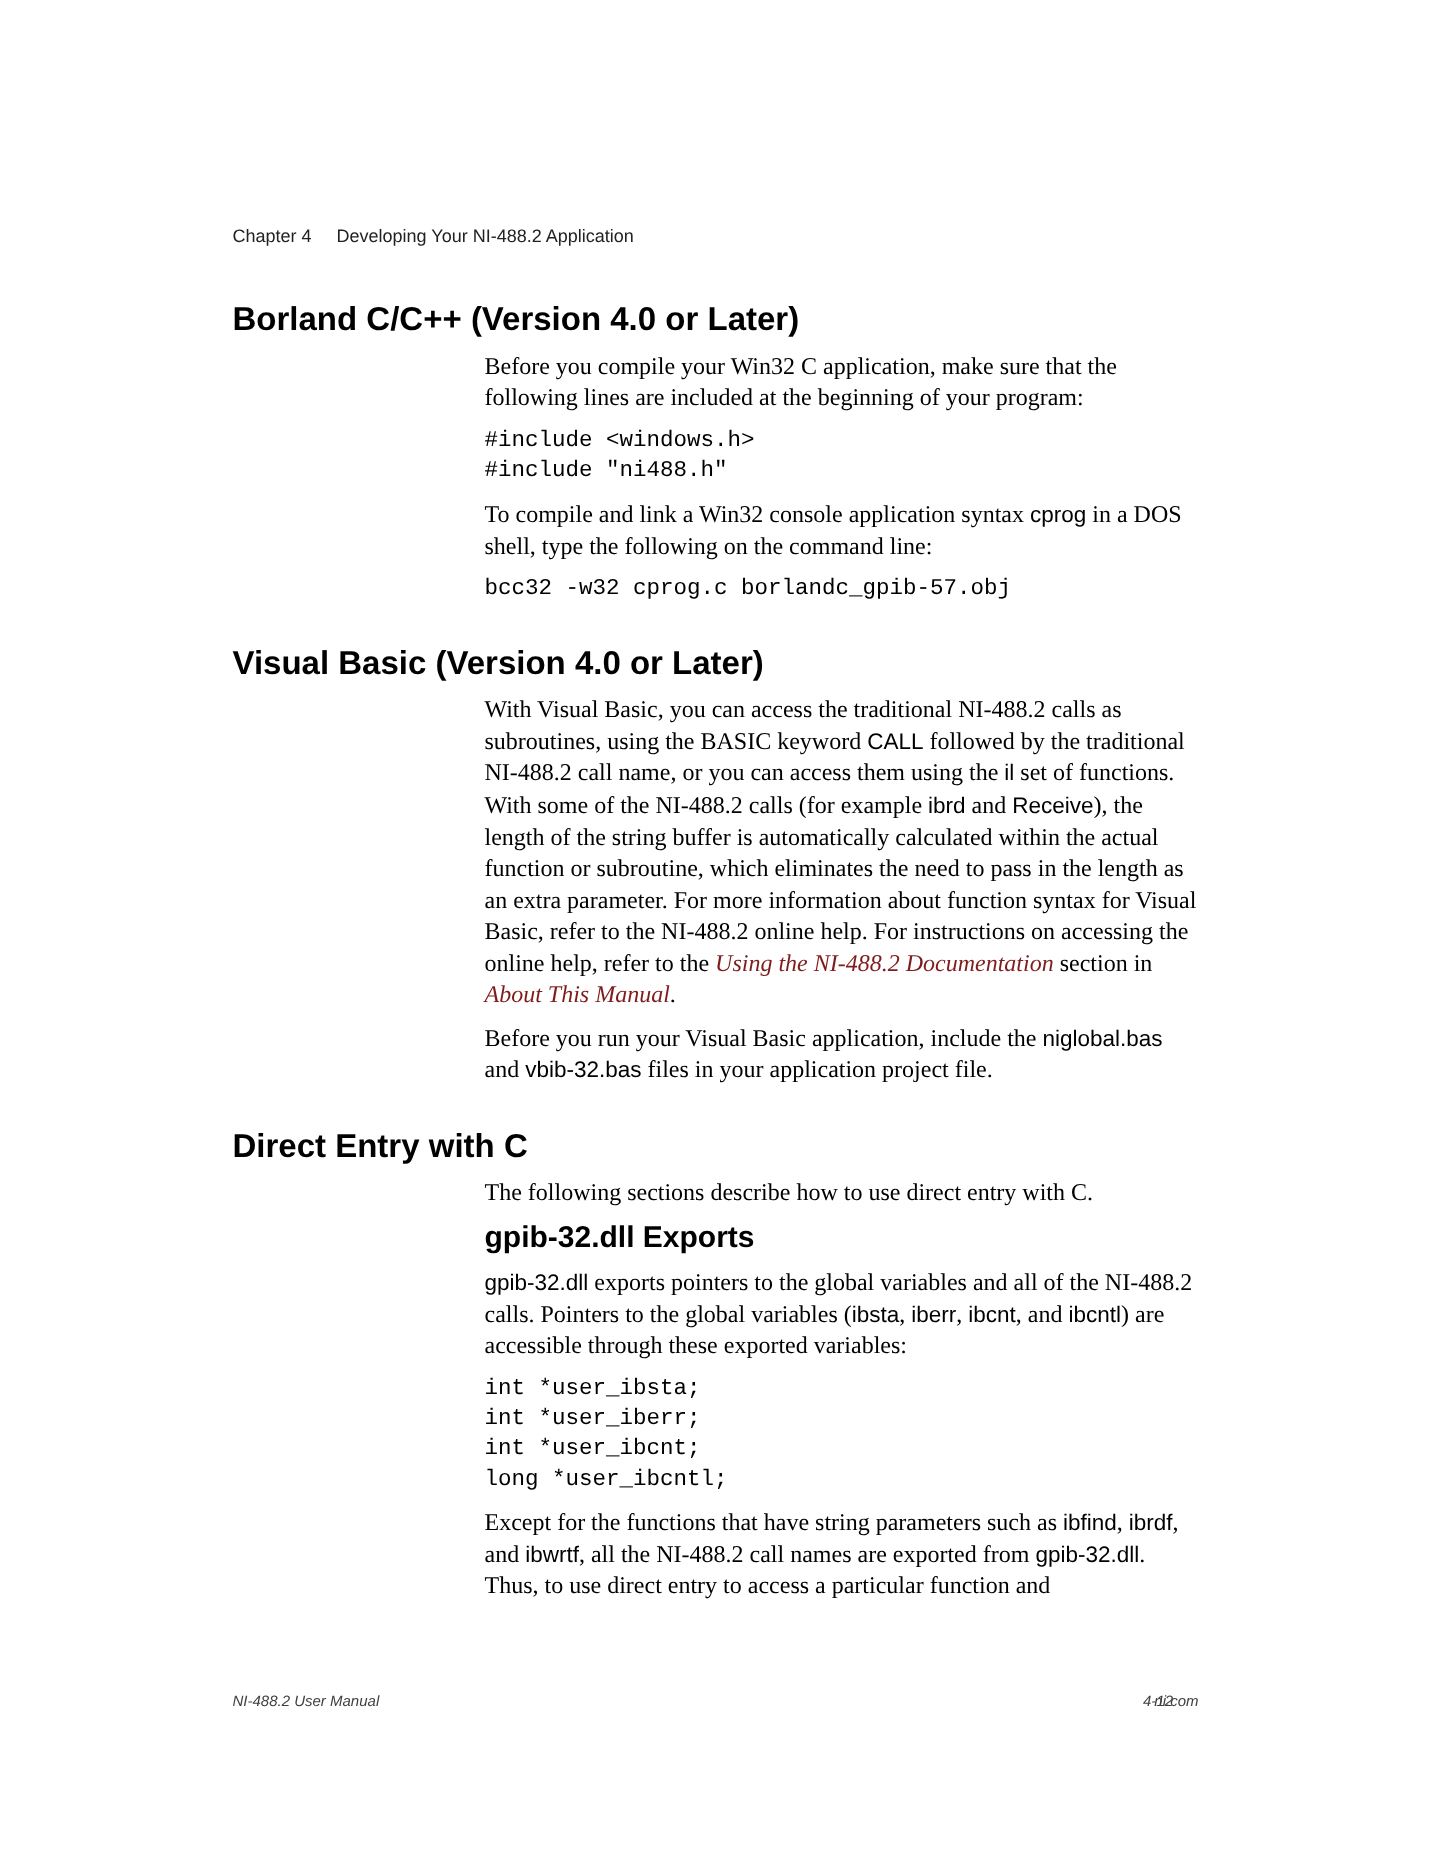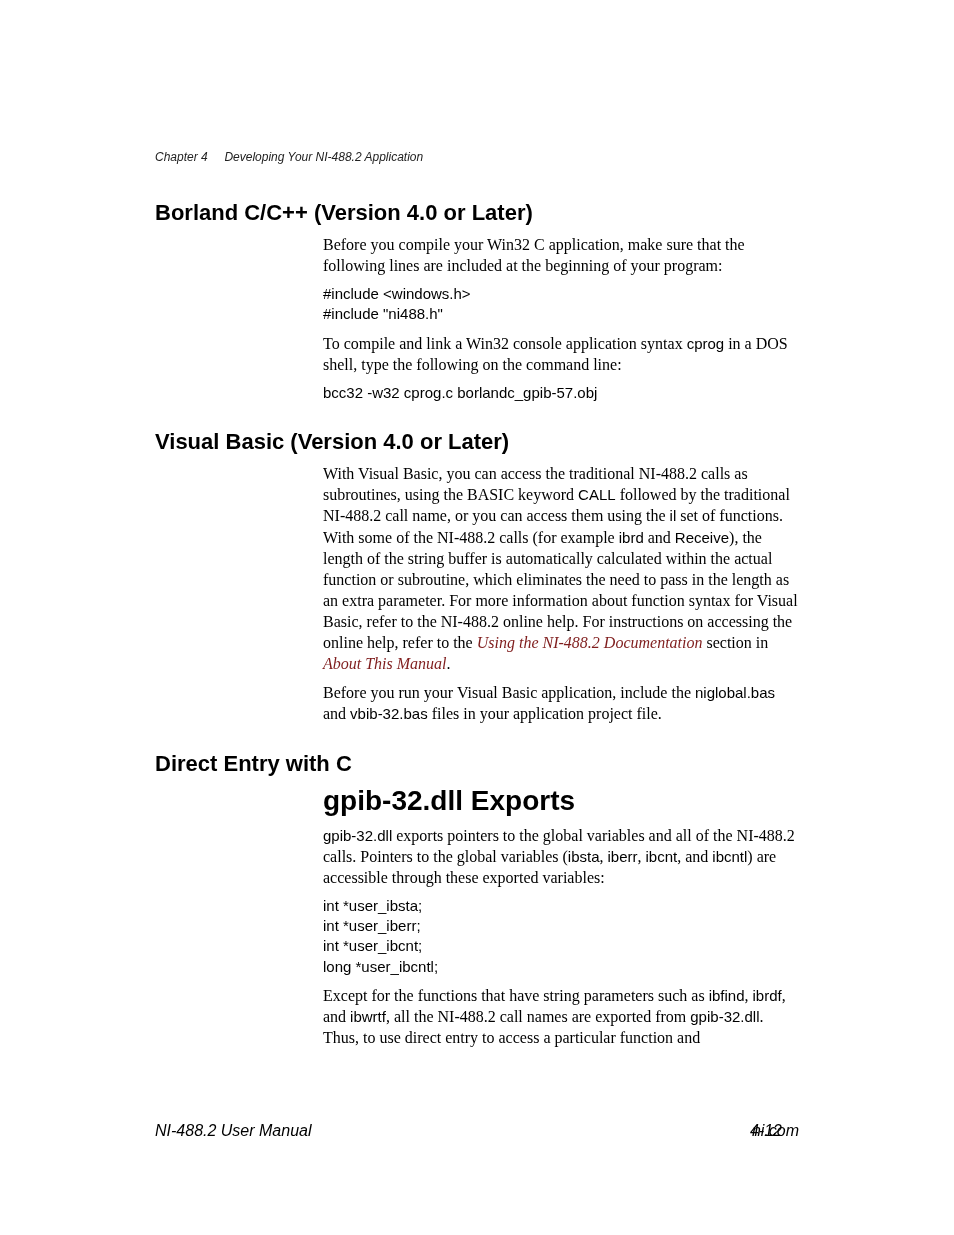--- a/index.html
+++ b/index.html
@@ -14,50 +14,49 @@
     height: 1235px;
     position: relative;
     box-sizing: border-box;
     padding: 150px 155px 0 155px;
   }
   .running-head {
     position: absolute;
     top: 150px;
     left: 155px;
     font-family: Arial, Helvetica, sans-serif;
-    font-style: italic;
     font-size: 12px;
     color: #222;
   }
   .content {
     margin-top: 50px;
   }
   h2.section {
     font-family: Arial, Helvetica, sans-serif;
     font-weight: 700;
     font-size: 22px;
     margin: 26px 0 8px 0;
     letter-spacing: 0px;
   }
   h3.subsection {
     font-family: Arial, Helvetica, sans-serif;
     font-weight: 700;
-    font-size: 28px;
+    font-size: 20px;
     margin: 4px 0 6px 0;
   }
   .body-block {
     margin-left: 168px;
   }
   p {
     font-size: 16px;
     line-height: 1.32;
     margin: 8px 0;
   }
   .code {
-    font-family: Liberation Sans, sans-serif;
+    font-family: Liberation Mono, monospace;
     font-size: 15px;
     white-space: pre;
     margin: 6px 0;
     line-height: 1.35;
   }
   .mono {
     font-family: Liberation Sans, sans-serif;
     font-size: 15px;
   }
   a.link {
@@ -65,22 +64,22 @@
     font-style: italic;
     text-decoration: none;
   }
   .footer {
     position: absolute;
     bottom: 95px;
     left: 155px;
     right: 155px;
     font-family: Arial, Helvetica, sans-serif;
     font-style: italic;
-    font-size: 16px;
-    color: #000000;
+    font-size: 10px;
+    color: #404040;
     display: flex;
     justify-content: space-between;
   }
   .footer .center {
     position: absolute;
     left: 0;
     right: 17px;
     text-align: right;
   }
 </style>
@@ -111,20 +110,21 @@
       <p>
         <span>With Visual Basic, you can access the traditional NI-488.2 calls as subroutines, using the BASIC keyword </span><span class="mono">CALL</span><span> followed by the traditional NI-488.2 call name, or you can access them using the </span><span class="mono">il</span><span> set of functions. With some of the NI-488.2 calls (for example </span><span class="mono">ibrd</span><span> and </span><span class="mono">Receive</span><span>), the length of the string buffer is automatically calculated within the actual function or subroutine, which eliminates the need to pass in the length as an extra parameter. For more information about function syntax for Visual Basic, refer to the NI-488.2 online help. For instructions on accessing the online help, refer to the </span><a class="link" href="#">Using the NI-488.2 Documentation</a><span> section in </span><a class="link" href="#">About This Manual</a><span>.</span>
       </p>
       <p>
         <span>Before you run your Visual Basic application, include the </span><span class="mono">niglobal.bas</span><span> and </span><span class="mono">vbib-32.bas</span><span> files in your application project file.</span>
       </p>
     </div>
 
     <h2 class="section">Direct Entry with C</h2>
     <div class="body-block">
+      <p>The following sections describe how to use direct entry with C.</p>
 
       <h3 class="subsection">gpib-32.dll Exports</h3>
       <p>
         <span class="mono">gpib-32.dll</span><span> exports pointers to the global variables and all of the NI-488.2 calls. Pointers to the global variables (</span><span class="mono">ibsta</span><span>, </span><span class="mono">iberr</span><span>, </span><span class="mono">ibcnt</span><span>, and </span><span class="mono">ibcntl</span><span>) are accessible through these exported variables:</span>
       </p>
       <div class="code">int *user_ibsta;
 int *user_iberr;
 int *user_ibcnt;
 long *user_ibcntl;</div>
       <p>

